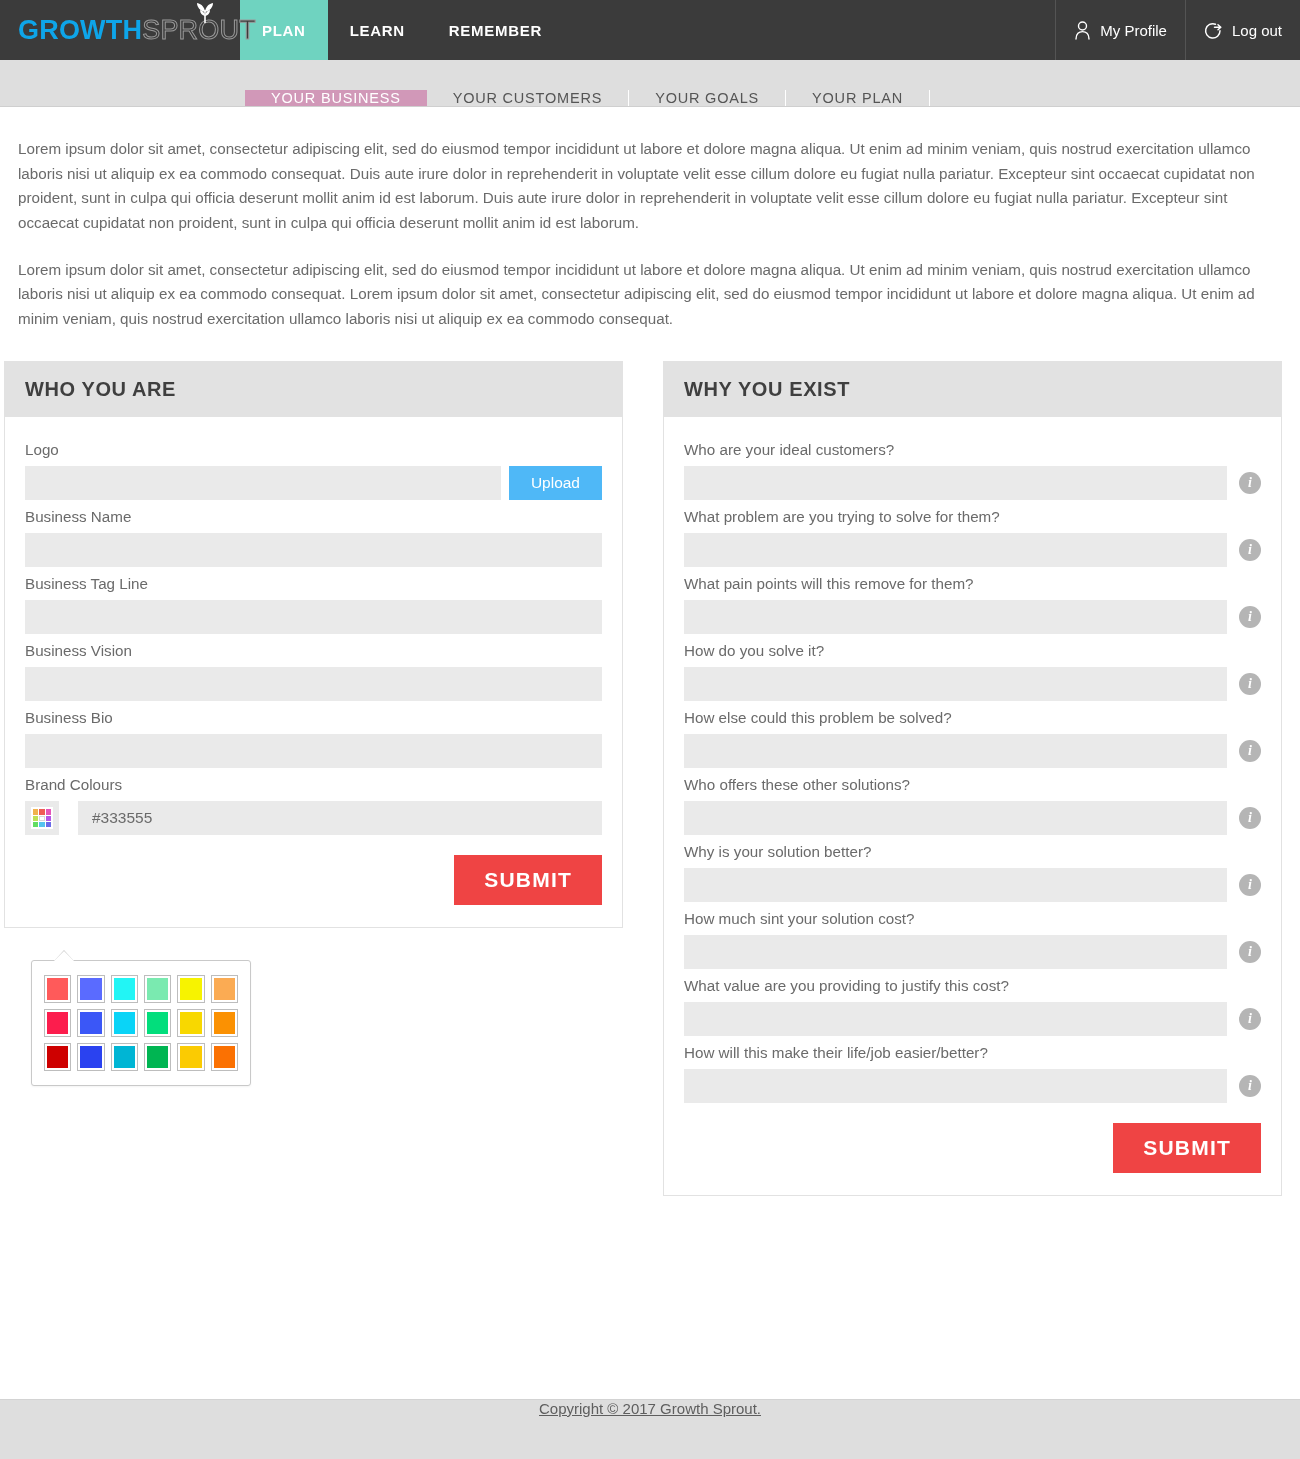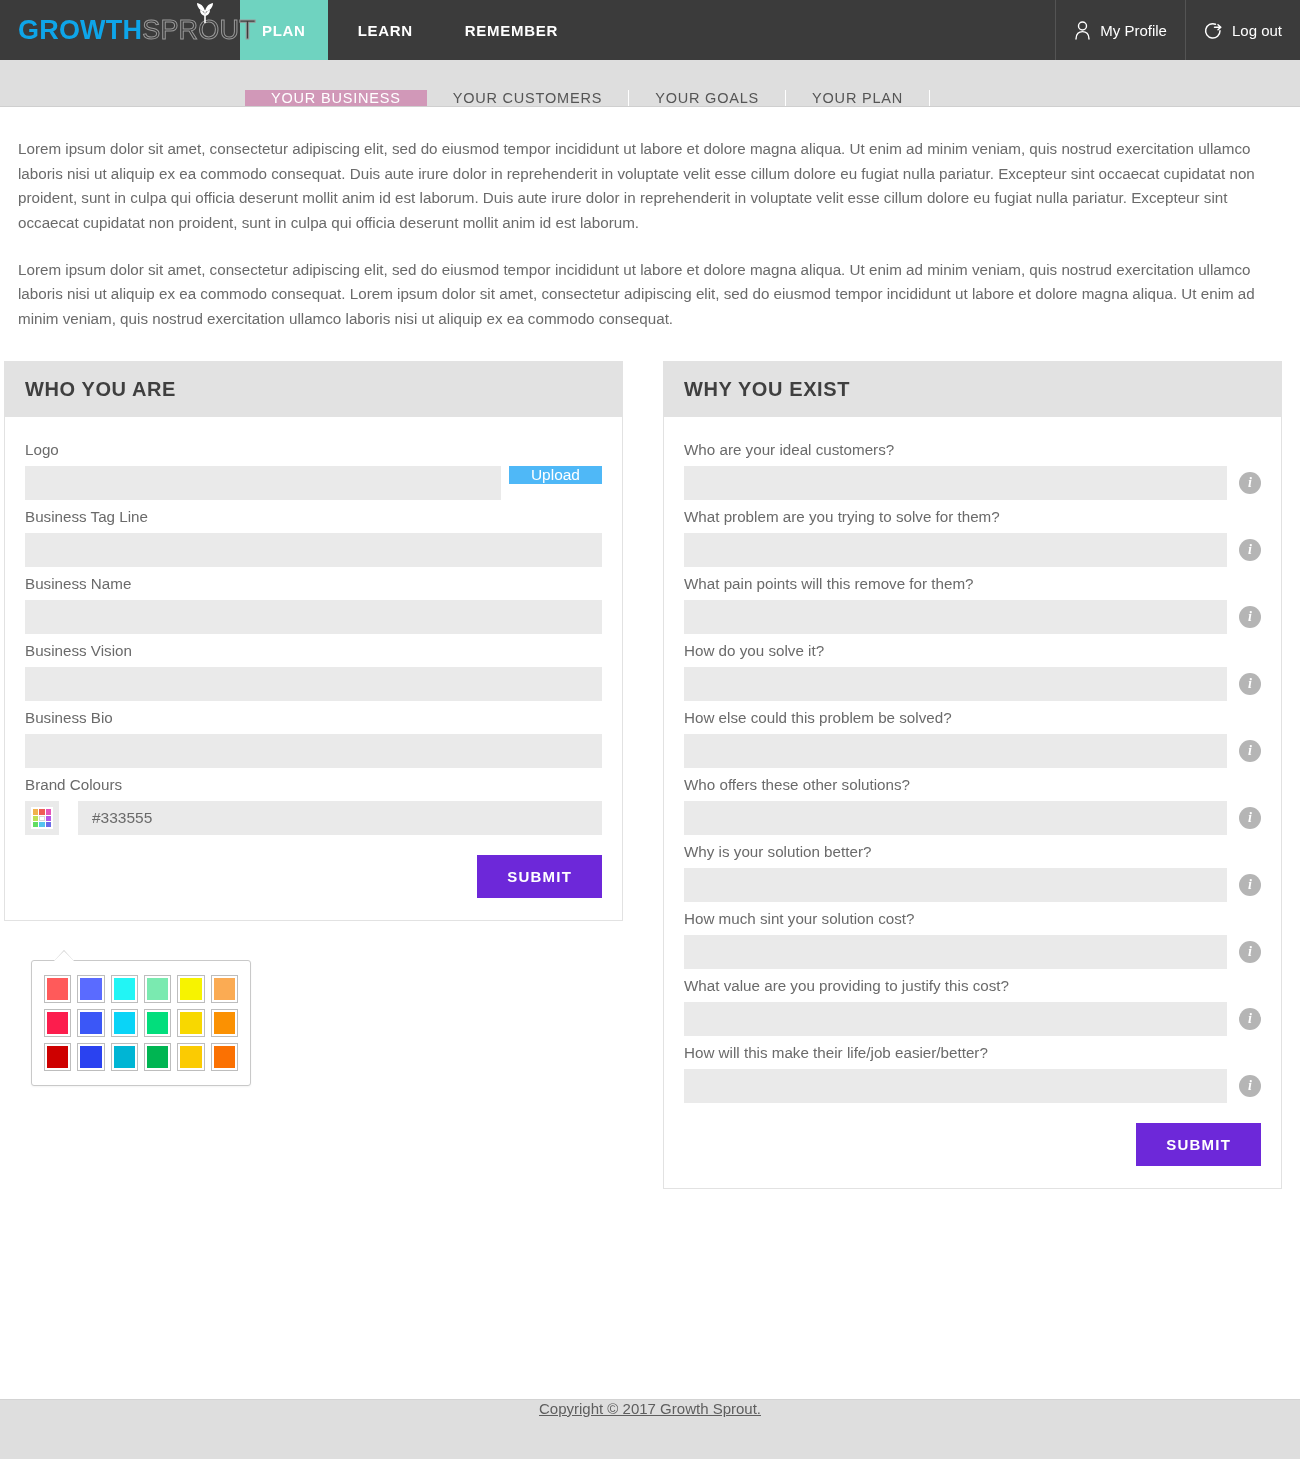--- a/index.html
+++ b/index.html
@@ -40,21 +40,21 @@
     color:#3b3b3b;
     -webkit-text-stroke:1px #9a9a9a;
     letter-spacing:0.2px;
   }
   .logo-sprout-icon{
     position:absolute;
     left:192px; top:2px;
     width:26px; height:22px;
   }
 
-  .mainnav{ display:flex; align-items:stretch;gap:8px; }
+  .mainnav{ display:flex; align-items:stretch; }
   .mainnav-item{
     display:flex; align-items:center; justify-content:center;
     padding:0 22px;
     color:#ffffff;
     font-size:15px;
     font-weight:bold;
     letter-spacing:0.7px;
     cursor:pointer;
   }
   .mainnav-item.active{ background:#6fd3c0; }
@@ -149,21 +149,21 @@
     display:block;
   }
   .row{ display:flex; align-items:stretch; gap:0; }
 
   .upload-btn{
     background:#4fb8f7;
     color:#ffffff;
     font-size:15.5px;
     border:none;
     padding:0 22px;
-    height:18px;
+    height:34px;
     cursor:pointer;
     font-family:"Liberation Sans", sans-serif;
     margin-left:8px;
   }
 
   
   .color-row{ display:flex; align-items:flex-start; }
   .swatch-btn{
     width:34px; height:34px;
     background:#eaeaea;
@@ -228,24 +228,24 @@
   .picker-cell{
     width:28px;height:28px;
     border:1px solid #bdbdbd;
     padding:2px;
     background:#ffffff;
     cursor:pointer;
   }
   .picker-cell span{ display:block; width:100%; height:100%; }
 
   .submit-btn{
-    background:#6d28d9;
+    background:#ef4444;
     color:#ffffff;
     border:none;
-    font-size:15px;
+    font-size:21px;
     font-weight:bold;
     letter-spacing:1.2px;
     padding:13px 30px;
     cursor:pointer;
     font-family:"Liberation Sans", sans-serif;
   }
   .submit-wrap{ display:flex; justify-content:flex-end; margin-top:20px; }
 
   
   .q-input-row{ display:flex; align-items:center; gap:12px; }
@@ -353,26 +353,26 @@
 
       <div class="field">
         <label class="field-label">Logo</label>
         <div class="row">
           <input class="input" type="text" value="" style="">
           <button class="upload-btn">Upload</button>
         </div>
       </div>
 
       <div class="field">
+        <label class="field-label">Business Name</label>
+        <input class="input" type="text" value="" style="">
+      </div>
+
+      <div class="field">
         <label class="field-label">Business Tag Line</label>
-        <input class="input" type="text" value="" style="">
-      </div>
-
-      <div class="field">
-        <label class="field-label">Business Name</label>
         <input class="input" type="text" value="" style="">
       </div>
 
       <div class="field">
         <label class="field-label">Business Vision</label>
         <input class="input" type="text" value="" style="">
       </div>
 
       <div class="field">
         <label class="field-label">Business Bio</label>

